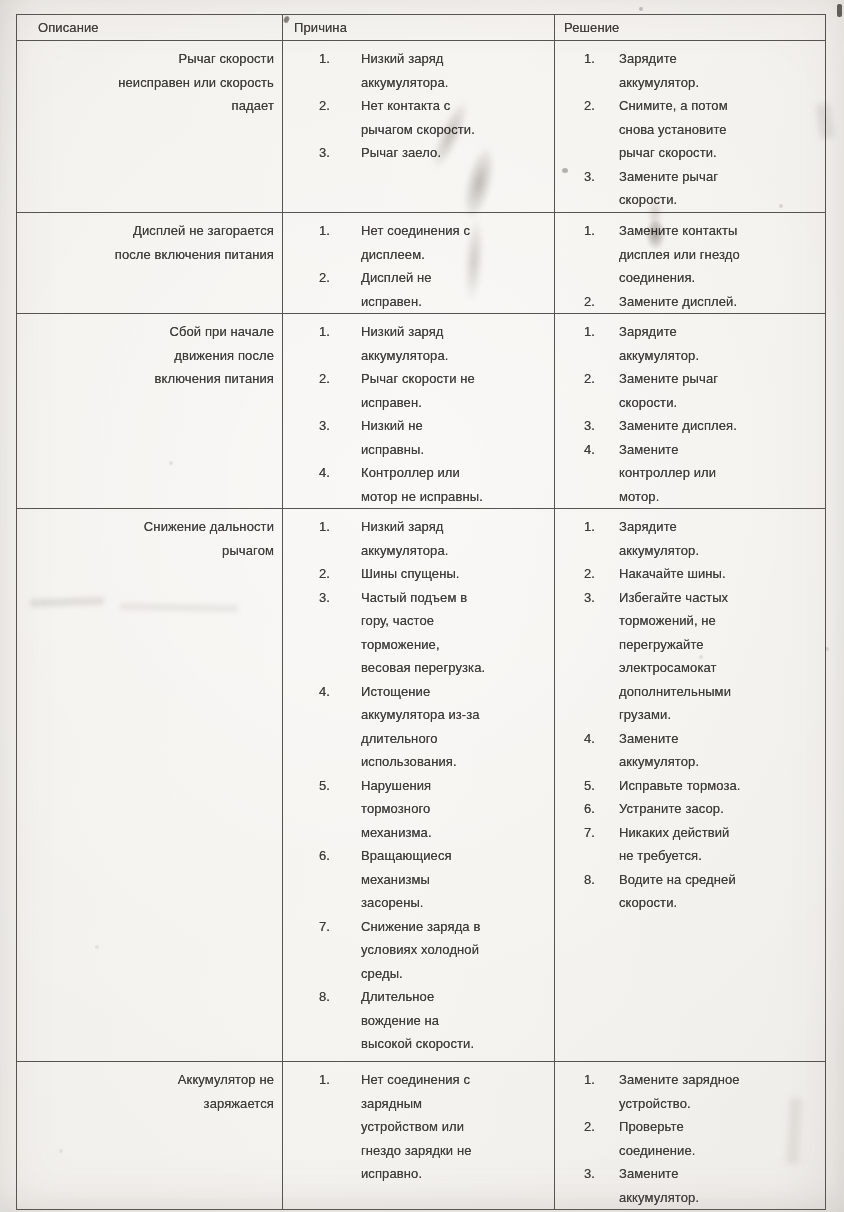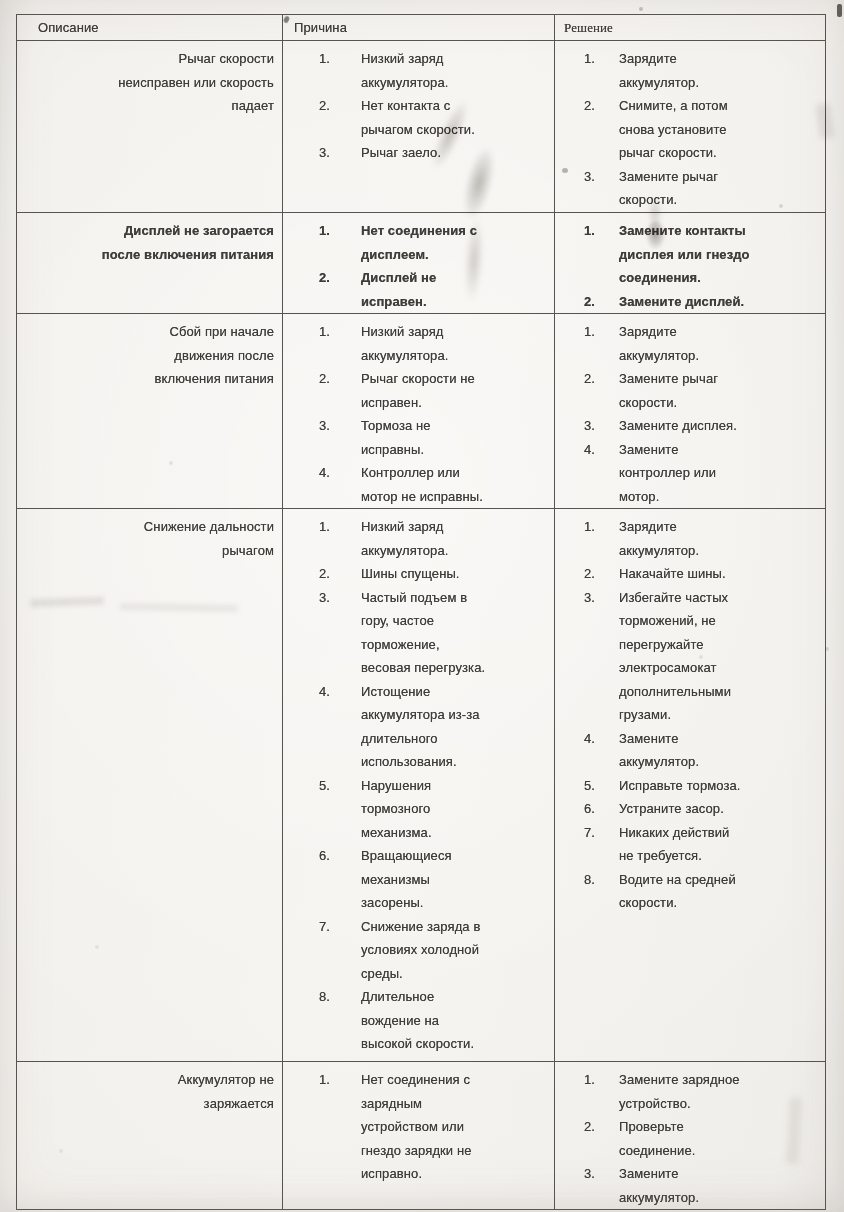--- a/index.html
+++ b/index.html
@@ -32,23 +32,23 @@
     border:1.5px solid #56544e;
     vertical-align:top;
     box-sizing:border-box;
     font-weight:normal;
     text-align:left;
     padding:0;
   }
   .tbl th{height:26px;padding-top:1px;}
   th.h1{padding-left:21px;}
   th.h2{padding-left:11px;margin-top:8px;}
-  th.h3{padding-left:9px;font-family:Liberation Serif, serif;}
+  th.h3{padding-left:9px;}
   tbody tr:nth-child(1) td{height:172px;}
-  tbody tr:nth-child(2) td{height:97px;font-weight:bold;}
+  tbody tr:nth-child(2) td{height:97px;}
   tbody tr:nth-child(3) td{height:194px;}
   tbody tr:nth-child(4) td{height:553px;}
   tbody tr:nth-child(5) td{height:147px;}
   td .desc{
     padding:6px 8px 0 21px;
     white-space:pre-line;
     text-align:right;
   }
   td ol.lst{
     margin:0;padding:6px 2px 0 0;
@@ -209,21 +209,21 @@
                 <span class="itx">Низкий заряд
 аккумулятора.</span>
               </li>
               <li>
                 <span class="num">2.</span>
                 <span class="itx">Рычаг скорости не
 исправен.</span>
               </li>
               <li>
                 <span class="num">3.</span>
-                <span class="itx">Тормоза не
+                <span class="itx">Низкий не
 исправны.</span>
               </li>
               <li>
                 <span class="num">4.</span>
                 <span class="itx">Контроллер или
 мотор не исправны.</span>
               </li>
             </ol>
       </td>
       <td class="sol-cell">

